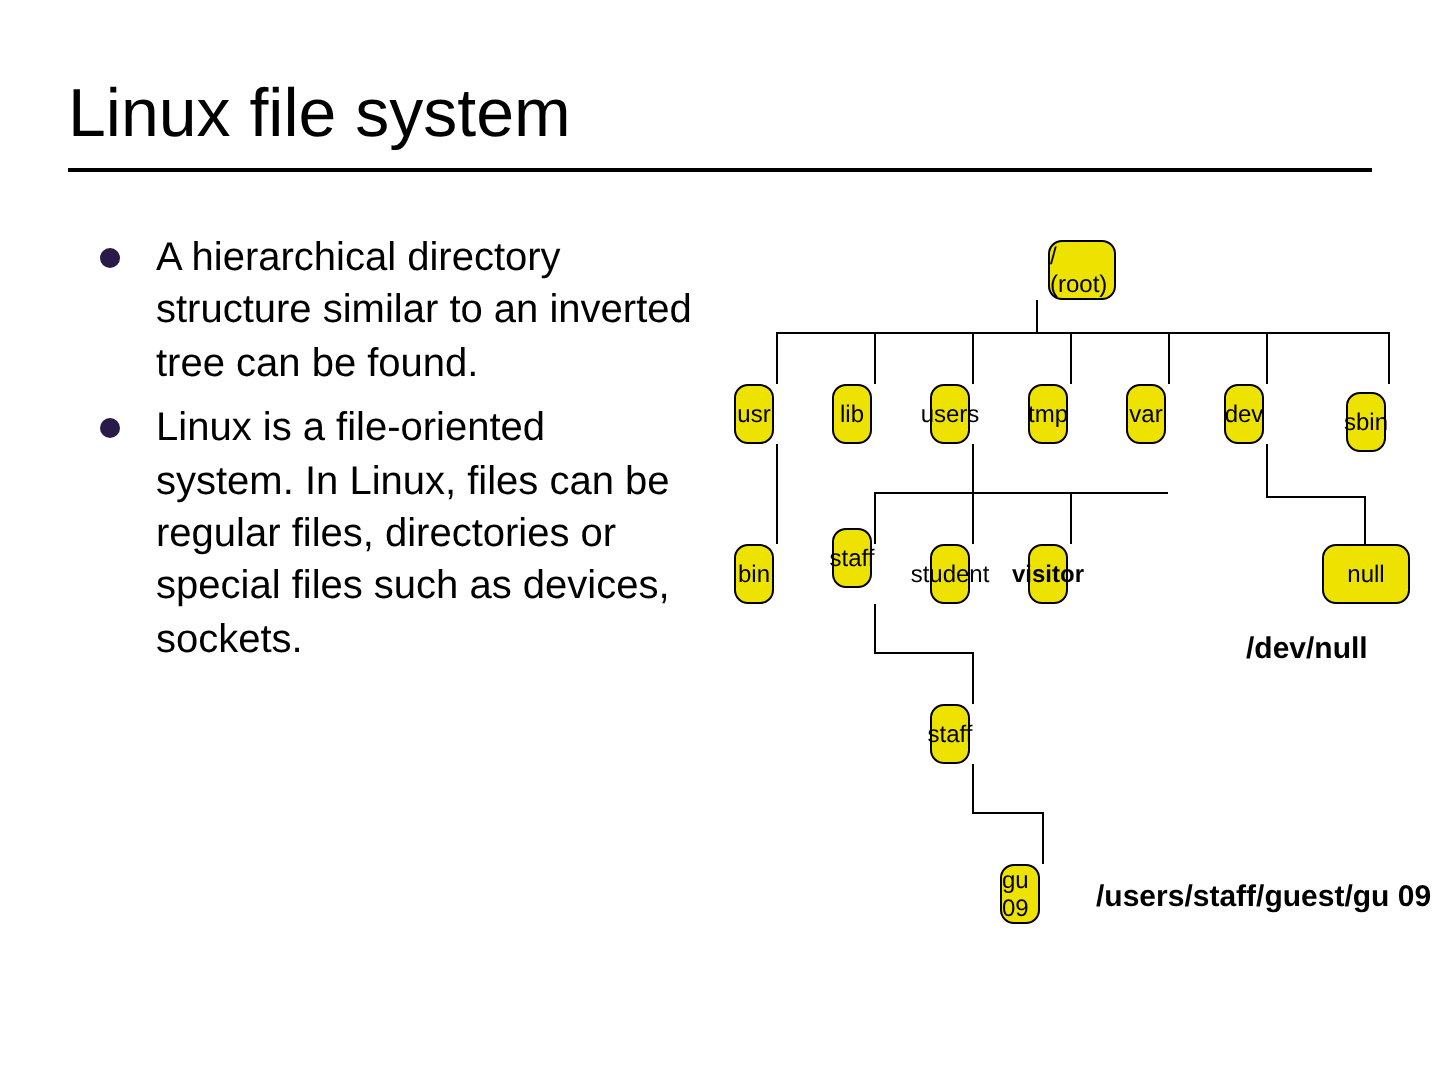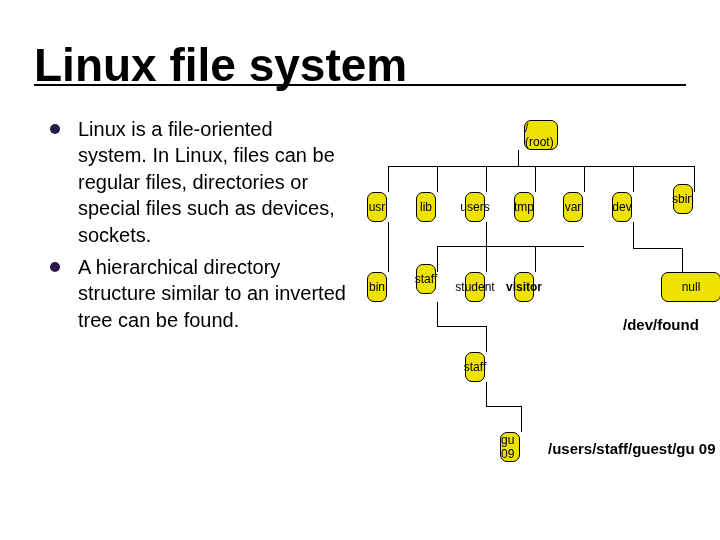--- a/index.html
+++ b/index.html
@@ -5,21 +5,21 @@
   * { box-sizing: border-box; margin: 0; padding: 0; }
   body {
     width: 720px; height: 540px;
     background: #fff;
     font-family: Arial, Helvetica, sans-serif;
     color: #000;
     position: relative;
   }
   .title {
     position: absolute; left: 34px; top: 38px;
-    font-size: 46px; font-weight: 700;
+    font-size: 34px; font-weight: 400;
   }
   .hr {
     position: absolute; left: 34px; top: 84px;
     width: 652px; height: 0;
     border-top: 2px solid #000;
   }
   .bullets {
     position: absolute; left: 50px; top: 116px; width: 296px;
     font-size: 20px; line-height: 1.32;
   }
@@ -35,41 +35,41 @@
     position: absolute;
     background: #eee200;
     border: 1px solid #000;
     border-radius: 7px;
     font-size: 12px;
     display: flex; align-items: center; justify-content: center;
     height: 30px;
   }
   .w-root { width: 34px; margin-left: 34px; }
   .w-std  { width: 20px; }
-  .w-null { width: 60px; }
+  .w-null { width: 44px; }
 
   .line { position: absolute; background: #000; }
   .note {
     position: absolute; font-size: 15px; font-weight: 700;
   }
 </style>
 </head>
 <body>
 
 <div class="title">Linux file system</div>
 <div class="hr"></div>
 
 <div class="bullets">
   <div class="bullet">
     <div class="dot"></div>
-    <div class="btext">Linux is a file-oriented system. In Linux, files can be regular files, directories or special files such as devices, sockets.</div>
+    <div class="btext">A hierarchical directory structure similar to an inverted tree can be found.</div>
   </div>
   <div class="bullet">
     <div class="dot"></div>
-    <div class="btext">A hierarchical directory structure similar to an inverted tree can be found.</div>
+    <div class="btext">Linux is a file-oriented system. In Linux, files can be regular files, directories or special files such as devices, sockets.</div>
   </div>
 </div>
 
 <div class="node w-root" style="left:490px; top:120px;">/ (root)</div>
 
 <div class="line" style="left:518px; top:150px; width:1px; height:16px;"></div>
 
 <div class="line" style="left:388px; top:166px; width:306px; height:1px;"></div>
 
 <div class="line" style="left:388px; top:166px; width:1px; height:26px;"></div>
@@ -80,21 +80,21 @@
 <div class="line" style="left:633px; top:166px; width:1px; height:26px;"></div>
 
 <div class="line" style="left:694px; top:166px; width:1px; height:26px;"></div>
 
 <div class="node w-std" style="left:367px; top:192px;">usr</div>
 <div class="node w-std" style="left:416px; top:192px;">lib</div>
 <div class="node w-std" style="left:465px; top:192px;">users</div>
 <div class="node w-std" style="left:514px; top:192px;">tmp</div>
 <div class="node w-std" style="left:563px; top:192px;">var</div>
 <div class="node w-std" style="left:612px; top:192px;">dev</div>
-<div class="node w-std" style="left:673px; top:184px;">sbin</div>
+<div class="node w-std" style="left:673px; top:196px;">sbin</div>
 
 <div class="line" style="left:388px; top:222px; width:1px; height:50px;"></div>
 <div class="node w-std" style="left:367px; top:272px;">bin</div>
 
 <div class="line" style="left:486px; top:222px; width:1px; height:24px;"></div>
 <div class="line" style="left:437px; top:246px; width:147px; height:1px;"></div>
 <div class="line" style="left:437px; top:246px; width:1px; height:26px;"></div>
 <div class="line" style="left:486px; top:246px; width:1px; height:26px;"></div>
 <div class="line" style="left:535px; top:246px; width:1px; height:26px;"></div>
 
@@ -112,14 +112,14 @@
 <div class="line" style="left:437px; top:302px; width:1px; height:24px;"></div>
 <div class="line" style="left:437px; top:326px; width:49px; height:1px;"></div>
 <div class="line" style="left:486px; top:326px; width:1px; height:26px;"></div>
 <div class="node w-std" style="left:465px; top:352px;">staff</div>
 
 <div class="line" style="left:486px; top:382px; width:1px; height:24px;"></div>
 <div class="line" style="left:486px; top:406px; width:35px; height:1px;"></div>
 <div class="line" style="left:521px; top:406px; width:1px; height:26px;"></div>
 <div class="node w-std" style="left:500px; top:432px;">gu 09</div>
 
-<div class="note" style="left:623px; top:316px;">/dev/found</div>
+<div class="note" style="left:623px; top:316px;">/dev/null</div>
 <div class="note" style="left:548px; top:440px;">/users/staff/guest/gu 09</div>
 
 </body></html>

